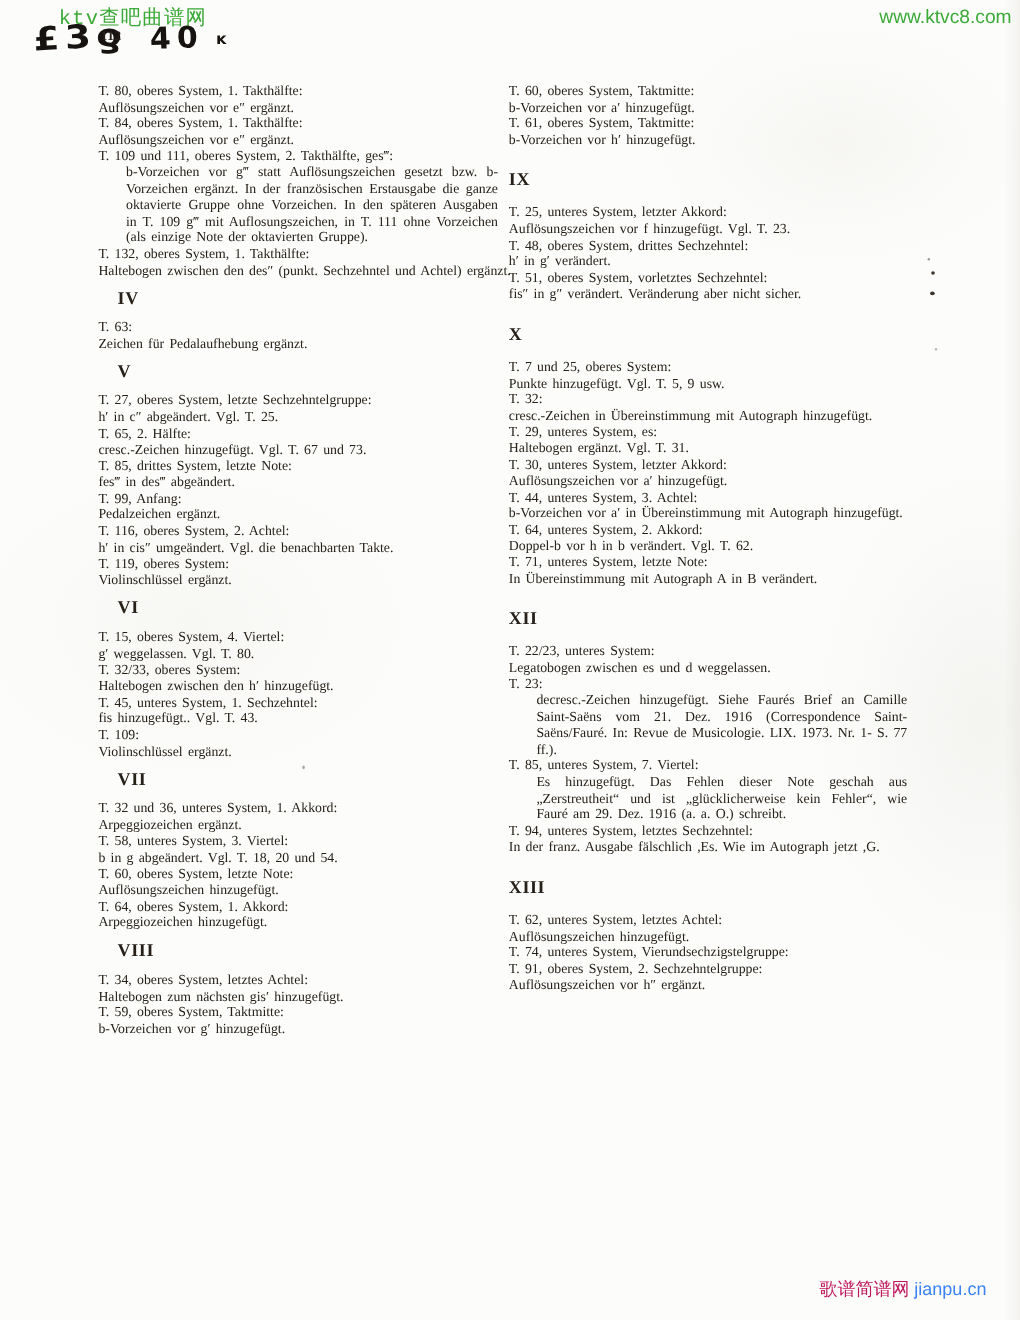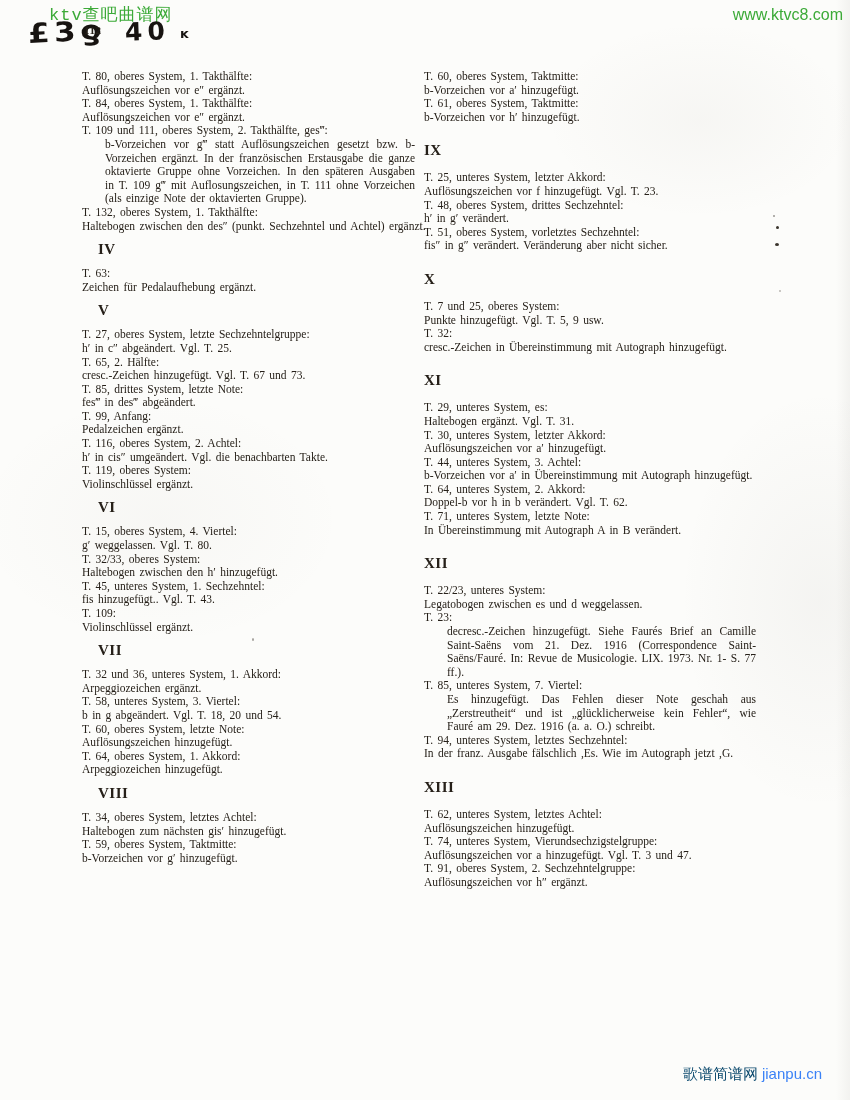--- a/index.html
+++ b/index.html
@@ -25,21 +25,21 @@
   }
   .watermark-tr{
     position:absolute;right:7px;top:6px;
     font-family:Liberation Sans, sans-serif;
     font-size:16px;color:#3caa38;
   }
   .watermark-br{
     position:absolute;right:28px;bottom:16px;
     font-family:"Liberation Sans", sans-serif;font-size:15px;
   }
-  .watermark-br .cn{color:#0c4a6e;}
+  .watermark-br .cn{color:#be185d;}
   .watermark-br .url{color:#3b82f6;margin-left:4px;}
 
   .handwriting{position:absolute;left:0;top:0;width:260px;height:60px;}
   .hw{
     position:absolute;font-family:"DejaVu Sans", sans-serif;font-weight:900;
     color:#171310;
   }
   .hw1{left:33px;top:16px;font-size:27px;transform:rotate(-3deg) scaleX(1.15);letter-spacing:4px;}
   .hw2{left:125px;top:17px;font-size:25px;transform:rotate(-2deg);letter-spacing:5px;}
   .hw3{left:180px;top:26px;font-size:13px;font-weight:700;}
@@ -164,21 +164,20 @@
       <div class="line">fis″ in g″ verändert. Veränderung aber nicht sicher.</div>
     </section>
     <section class="block">
       <h2 class="heading">X</h2>
       <div class="line">T. 7 und 25, oberes System:</div>
       <div class="line">Punkte hinzugefügt. Vgl. T. 5, 9 usw.</div>
       <div class="line">T. 32:</div>
       <div class="line">cresc.-Zeichen in Übereinstimmung mit Autograph hinzugefügt.</div>
     </section>
     <section class="block">
-      <h2 class="heading">XI</h2>
       <div class="line">T. 29, unteres System, es:</div>
       <div class="line">Haltebogen ergänzt. Vgl. T. 31.</div>
       <div class="line">T. 30, unteres System, letzter Akkord:</div>
       <div class="line">Auflösungszeichen vor a′ hinzugefügt.</div>
       <div class="line">T. 44, unteres System, 3. Achtel:</div>
       <div class="line">b-Vorzeichen vor a′ in Übereinstimmung mit Autograph hinzugefügt.</div>
       <div class="line">T. 64, unteres System, 2. Akkord:</div>
       <div class="line">Doppel-b vor h in b verändert. Vgl. T. 62.</div>
       <div class="line">T. 71, unteres System, letzte Note:</div>
       <div class="line">In Übereinstimmung mit Autograph A in B verändert.</div>
@@ -192,21 +191,20 @@
       <div class="line">T. 85, unteres System, 7. Viertel:</div>
       <div class="line para">Es hinzugefügt. Das Fehlen dieser Note geschah aus „Zerstreutheit“ und ist „glücklicherweise kein Fehler“, wie Fauré am 29. Dez. 1916 (a. a. O.) schreibt.</div>
       <div class="line">T. 94, unteres System, letztes Sechzehntel:</div>
       <div class="line">In der franz. Ausgabe fälschlich ,Es. Wie im Autograph jetzt ,G.</div>
     </section>
     <section class="block">
       <h2 class="heading">XIII</h2>
       <div class="line">T. 62, unteres System, letztes Achtel:</div>
       <div class="line">Auflösungszeichen hinzugefügt.</div>
       <div class="line">T. 74, unteres System, Vierundsechzigstelgruppe:</div>
-      <div class="line">Auflösungszeichen vor a hinzugefügt. Vgl. T. 3 und 47.</div>
       <div class="line">T. 91, oberes System, 2. Sechzehntelgruppe:</div>
       <div class="line">Auflösungszeichen vor h″ ergänzt.</div>
     </section>
   </div>
 
 <span class="speck s1"></span>
 <span class="speck s2"></span>
 <span class="speck s3"></span>
 <span class="speck s4"></span>
 <span class="speck s5"></span>

